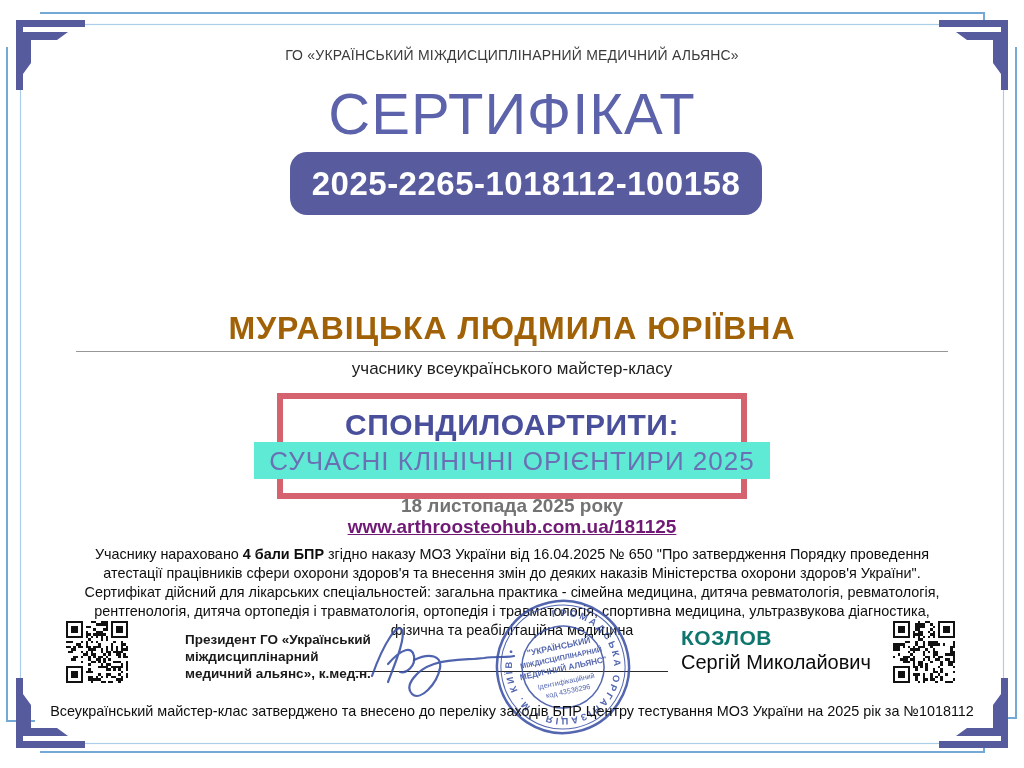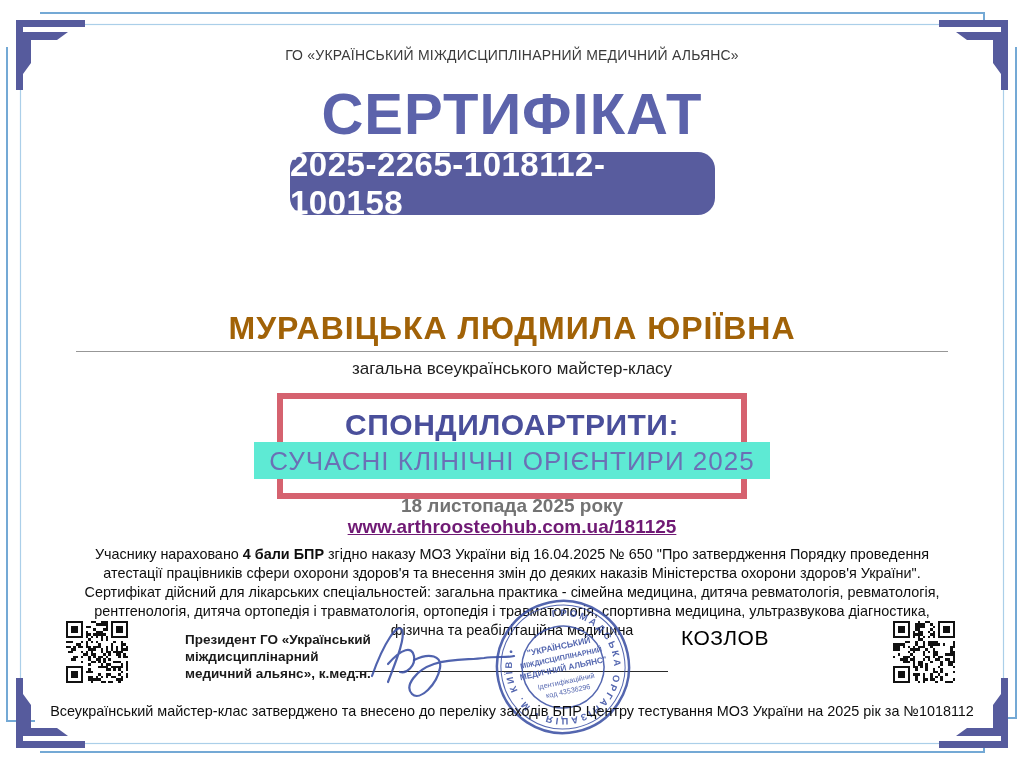--- a/index.html
+++ b/index.html
@@ -13,22 +13,22 @@
   .page{position:relative;width:1024px;height:768px;background:#ffffff;overflow:hidden;margin:0 auto;}
   .abs{position:absolute;}
   .center{left:0;right:0;text-align:center;}
 
   svg.frame{position:absolute;left:0;top:0;pointer-events:none;}
   .frame-outer-lines{stroke:var(--frame-outer);stroke-width:2;fill:none;}
   .frame-inner-rect{stroke:var(--frame-inner);stroke-width:1.2;fill:none;}
   .bracket{fill:var(--bracket);}
 
   .org-name{top:47px;font-size:14px;color:#3a3a3a;letter-spacing:.2px;font-weight:normal;}
-  .cert-title{top:80px;font-size:58px;font-weight:bold;color:var(--accent-purple);letter-spacing:1px;}
-  .cert-badge{top:152px;left:290px;width:425px;height:63px;background:var(--badge-bg);
+  .cert-title{top:80px;font-size:58px;font-weight:normal;color:var(--accent-purple);letter-spacing:1px;}
+  .cert-badge{top:152px;left:290px;width:472px;height:63px;background:var(--badge-bg);
     border-radius:17px;display:flex;align-items:center;justify-content:center;
     color:#fff;font-size:33px;font-weight:bold;letter-spacing:.5px;}
   .recipient-name{top:310px;font-size:32px;font-weight:bold;color:#a16207;letter-spacing:1px;}
   .name-rule{top:351px;left:76px;width:872px;height:1px;background:#979797;}
   .recipient-role{top:359px;font-size:17px;color:#1d1d1d;}
 
   .event-box{top:393px;left:277px;width:458px;border:6px solid var(--box-border);
     padding:9px 0 14px;text-align:center;}
   .event-line1{font-size:30px;font-weight:bold;color:var(--box-text-dark);letter-spacing:.5px;}
   .event-line2{position:relative;width:516px;margin-left:-29px;background:#5eead4;
@@ -41,21 +41,21 @@
     color:#0e0e0e;text-align:center;}
 
   .qr{width:62px;height:62px;background:#fff;}
   .qr-left{top:621px;left:66px;}
   .qr-right{top:621px;left:893px;}
   .president-block{top:631px;left:185px;font-size:13.5px;line-height:17px;color:#1a1a1a;font-weight:bold;}
   .sig-line{top:671px;left:355px;width:313px;height:1px;background:#2b2b2b;}
   .signature-svg{top:608px;left:358px;z-index:3;}
   .signature-svg path{stroke:var(--stamp-blue);stroke-width:2.2;fill:none;opacity:.9;
     stroke-linecap:round;}
-  .kozlov-surname{top:626px;left:681px;font-size:21px;font-weight:normal;color:#000000;letter-spacing:.5px;}
+  .kozlov-surname{top:626px;left:681px;font-size:21px;font-weight:bold;color:#0f766e;letter-spacing:.5px;}
   .kozlov-name{top:651px;left:681px;font-size:20px;color:#0c0c0c;}
 
   .stamp-svg{top:597px;left:493px;z-index:2;opacity:.88;}
   .stamp-svg circle{stroke:var(--stamp-blue);fill:none;}
   .stamp-svg text{fill:var(--stamp-blue);font-family:"Liberation Sans",sans-serif;}
   .ring-text{font-size:9.5px;font-weight:bold;letter-spacing:2.5px;}
   .st-l1{font-size:8.6px;font-weight:bold;}
   .st-l2{font-size:7.2px;font-weight:bold;}
   .st-l3{font-size:8.2px;font-weight:bold;}
   .st-l4,.st-l5{font-size:7.2px;}
@@ -91,21 +91,21 @@
   </svg>
 
   <div class="abs center org-name">ГО «УКРАЇНСЬКИЙ МІЖДИСЦИПЛІНАРНИЙ МЕДИЧНИЙ АЛЬЯНС»</div>
   <div class="abs center cert-title">СЕРТИФІКАТ</div>
   <div class="abs cert-badge">
     <span>2025-2265-1018112-100158</span>
   </div>
 
   <div class="abs center recipient-name">МУРАВІЦЬКА ЛЮДМИЛА ЮРІЇВНА</div>
   <div class="abs name-rule"></div>
-  <div class="abs center recipient-role">загальна всеукраїнського майстер-класу</div>
+  <div class="abs center recipient-role">учаснику всеукраїнського майстер-класу</div>
 
   <div class="abs event-box">
     <div class="event-line1">СПОНДИЛОАРТРИТИ:</div>
     <div class="event-line2">СУЧАСНІ КЛІНІЧНІ ОРІЄНТИРИ 2025</div>
   </div>
 
   <div class="abs center event-date">18 листопада 2025 року</div>
   <div class="abs center event-url">www.arthroosteohub.com.ua/181125</div>
 
   <div class="abs body-text"><span>Учаснику нараховано </span><b>4 бали БПР</b><span> згідно наказу МОЗ України від 16.04.2025 № 650 "Про затвердження Порядку проведення атестації працівників сфери охорони здоров'я та внесення змін до деяких наказів Міністерства охорони здоров'я України". Сертифікат дійсний для лікарських спеціальностей: загальна практика - сімейна медицина, дитяча ревматологія, ревматологія, рентгенологія, дитяча ортопедія і травматологія, ортопедія і травматологія, спортивна медицина, ультразвукова діагностика, фізична та реабілітаційна медицина</span></div>
@@ -420,20 +420,21 @@
       </text>
       <text class="st-l1" x="70" y="52" text-anchor="middle">"УКРАЇНСЬКИЙ</text>
       <text class="st-l2" x="70" y="63" text-anchor="middle">МІЖДИСЦИПЛІНАРНИЙ</text>
       <text class="st-l3" x="70" y="74" text-anchor="middle">МЕДИЧНИЙ АЛЬЯНС"</text>
       <text class="st-l4" x="70" y="87" text-anchor="middle">Ідентифікаційний</text>
       <text class="st-l5" x="70" y="97" text-anchor="middle">код 43536296</text>
     </g>
   </svg>
 
   <div class="abs kozlov-surname">КОЗЛОВ</div>
+  <div class="abs kozlov-name">Сергій Миколайович</div>
 
   <svg class="abs qr qr-right" viewBox="0 0 25 25">
       <g fill="#111" shape-rendering="crispEdges">
         <rect x="0" y="0" width="1" height="1"></rect>
         <rect x="1" y="0" width="1" height="1"></rect>
         <rect x="2" y="0" width="1" height="1"></rect>
         <rect x="3" y="0" width="1" height="1"></rect>
         <rect x="4" y="0" width="1" height="1"></rect>
         <rect x="5" y="0" width="1" height="1"></rect>
         <rect x="6" y="0" width="1" height="1"></rect>

